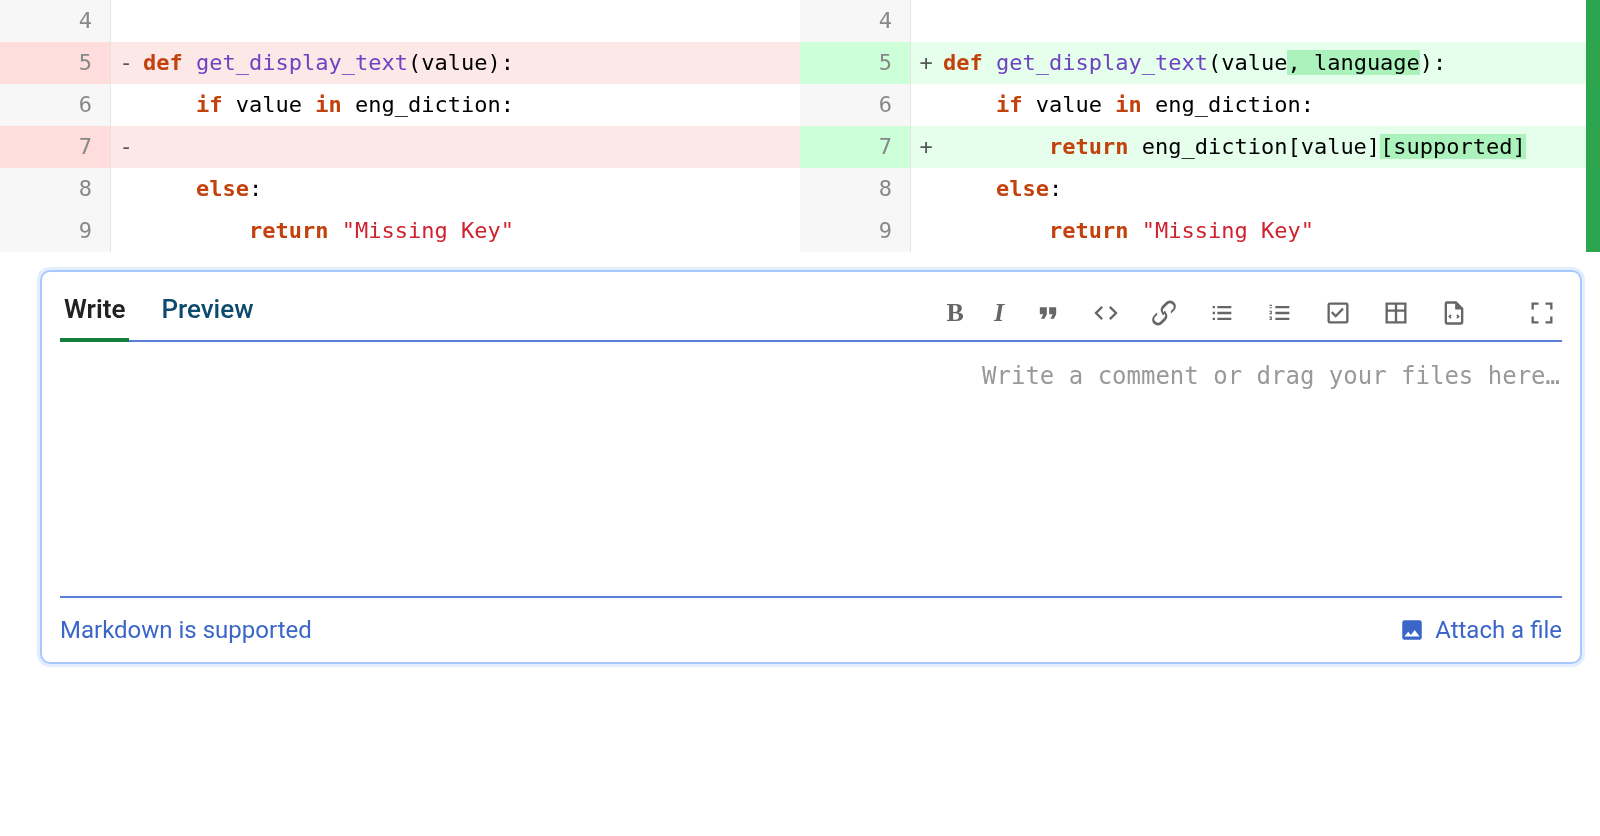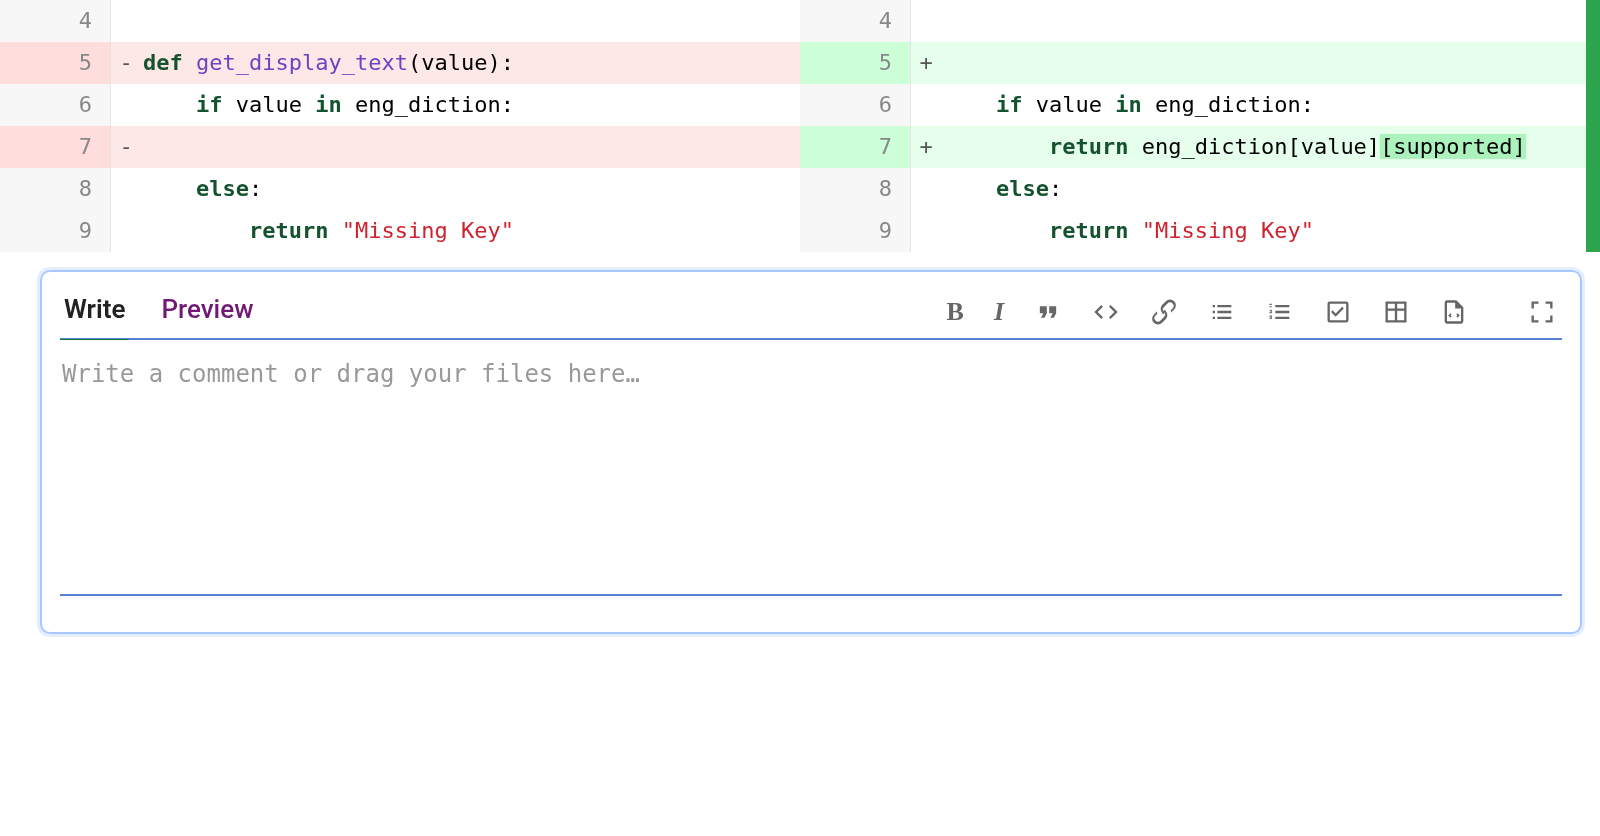--- a/index.html
+++ b/index.html
@@ -36,21 +36,21 @@
   flex: 1;
   white-space: pre;
   padding-left: 2px;
   overflow: hidden;
 }
 .row-del { background: #fde8e8; }
 .row-del .lineno { background: #fdd; }
 .row-add { background: #e6ffed; }
 .row-add .lineno { background: #cdffd8; }
 
-.kw { color: #14532d; font-weight: bold; text-align: center; }
+.kw { color: #c2410c; font-weight: bold; text-align: center; }
 .fn { color: #6f42c1; font-weight: normal; }
 .str { color: #cf222e; }
 .hl-add { background: #abf2bc; }
 
 .right-edge {
   position: absolute;
   top: 0;
   right: 0;
   width: 14px;
   height: 252px;
@@ -66,28 +66,28 @@
 }
 .tabs-row {
   display: flex;
   align-items: center;
   border-bottom: 2px solid #5b7fd6;
 }
 .tabs { display: flex; gap: 28px; }
 .tab {
   font-size: 26px;
   padding: 8px 4px 14px 4px;
-  color: #701a75;
+  color: #0c4a6e;
   cursor: pointer;
   font-weight: 500;
 }
 .tab.active {
   color: #222;
   font-weight: 600;
-  border-bottom: 1px solid #15803d;
+  border-bottom: 4px solid #15803d;
   margin-bottom: -2px;
 }
 .toolbar {
   margin-left: auto;
   display: flex;
   gap: 30px;
   align-items: center;
   color: #666;
   padding-right: 6px;
 }
@@ -99,20 +99,21 @@
 .textarea {
   width: 100%;
   min-height: 250px;
   border: none;
   outline: none;
   resize: none;
   font-family: "Consolas", monospace;
   font-size: 24px;
   padding: 20px 2px;
   color: #333;
+  text-align: right;
 }
 .textarea::placeholder { color: #999; }
 .comment-hr { border: none; border-top: 2px solid #5b7fd6; margin: 0 0 18px 0; }
 .footer {
   display: flex;
   align-items: center;
   font-size: 24px;
 }
 .md-link { color: #3b66c9; cursor: pointer; }
 .attach { margin-left: auto; color: #3b66c9; cursor: pointer; display:flex; align-items:center; gap:10px; }
@@ -155,20 +156,21 @@
     </div>
   <div class="diff-side" id="right-side">
       <div class="diff-row ">
         <div class="lineno">4</div>
         <div class="marker"></div>
         <div class="code"></div>
       </div>
       <div class="diff-row row-add">
         <div class="lineno">5</div>
         <div class="marker">+</div>
+        <div class="code"><span class="kw">def</span> <span class="fn">get_display_text</span>(value<span class="hl-add">, language</span>):</div>
       </div>
       <div class="diff-row ">
         <div class="lineno">6</div>
         <div class="marker"></div>
         <div class="code">    <span class="kw">if</span> value <span class="kw">in</span> eng_diction:</div>
       </div>
       <div class="diff-row row-add">
         <div class="lineno">7</div>
         <div class="marker">+</div>
         <div class="code">        <span class="kw">return</span> eng_diction[value]<span class="hl-add">[supported]</span></div>
@@ -238,13 +240,22 @@
         </span>
       <span class="ic" style="margin-left:30px">
           <svg viewBox="0 0 24 24">
             <path d="M3 3h6v2H5v4H3V3zm12 0h6v6h-2V5h-4V3zM3 15h2v4h4v2H3v-6zm16 0h2v6h-6v-2h4v-4z"></path>
           </svg>
         </span>
     </div>
   </div>
   <textarea class="textarea" placeholder="Write a comment or drag your files here…" style=""></textarea>
   <hr class="comment-hr">
+  <div class="footer">
+    <span class="md-link">Markdown is supported</span>
+    <span class="attach">
+      <svg viewBox="0 0 24 24">
+          <path d="M21 19V5a2 2 0 0 0-2-2H5a2 2 0 0 0-2 2v14a2 2 0 0 0 2 2h14a2 2 0 0 0 2-2zM8.5 13.5l2.5 3 3.5-4.5 4.5 6H5l3.5-4.5z"></path>
+        </svg>
+      <span>Attach a file</span>
+    </span>
+  </div>
 </div>
 
 </body></html>

